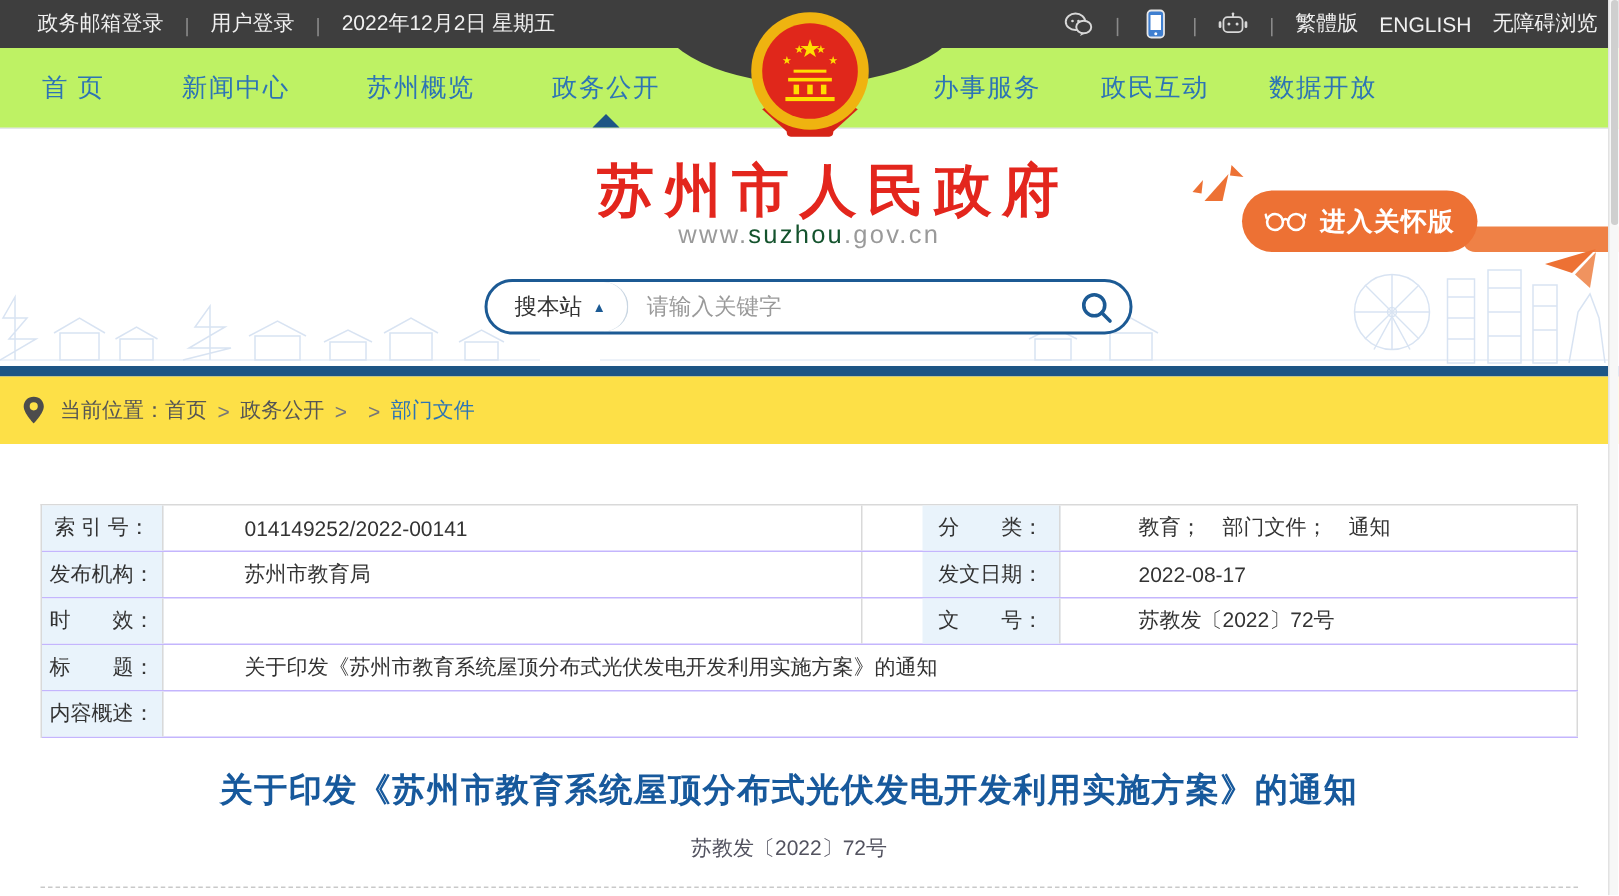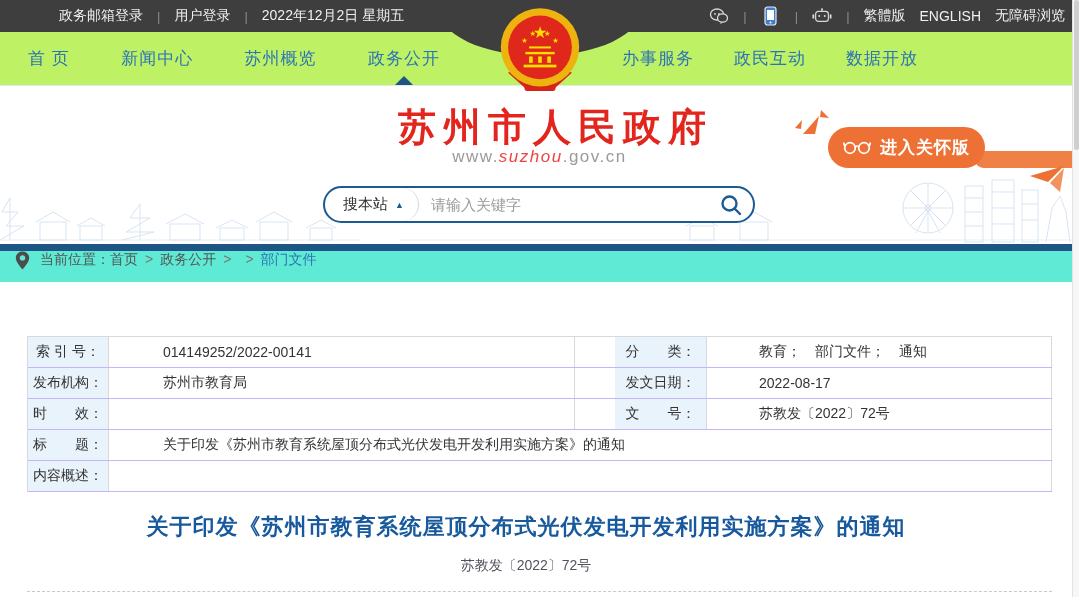--- a/index.html
+++ b/index.html
@@ -2,21 +2,21 @@
 <html><head>
 <meta charset="utf-8">
 <style>
   * { margin:0; padding:0; box-sizing:border-box; }
   body { font-family:"Liberation Sans","DejaVu Sans",sans-serif; background:#fff; }
   .page { position:relative; width:1079px; height:597px; background:#fff; overflow:hidden; }
 
   
   .topbar { position:absolute; left:0; top:0; width:1079px; height:32px; background:#3e3e3e;
             display:flex; align-items:center; color:#f0f0f0; font-size:14px; z-index:3; }
-  .topbar-left { display:flex; align-items:center; gap:14px; padding-left:25px;margin-left:34px; }
+  .topbar-left { display:flex; align-items:center; gap:14px; padding-left:25px; }
   .topbar-right { display:flex; align-items:center; gap:14px; margin-left:auto; padding-right:14px; }
   .tb-sep { color:#8a8a8a; font-size:13px; }
   .tb-link { color:#f0f0f0; cursor:pointer; white-space:nowrap; }
   .tb-icon { width:20px; height:20px; display:inline-flex; align-items:center; justify-content:center; cursor:pointer; }
 
   
   .emblem-notch { position:absolute; left:50%; top:0; transform:translateX(-50%);
                   width:204px; height:56px; background:#3e3e3e; z-index:2;
                   border-radius:0 0 110px 110px / 0 0 52px 52px; }
   .emblem { position:absolute; left:50%; top:7px; transform:translateX(-50%); z-index:4; }
@@ -33,21 +33,21 @@
               border-left:9px solid transparent; border-right:9px solid transparent;
               border-bottom:9px solid #1d5585; }
 
   
   .banner { position:absolute; left:0; top:86px; width:1079px; height:158px; background:#fff; overflow:hidden; }
   .skyline { position:absolute; left:0; bottom:0; width:1079px; height:66px; opacity:.55; }
   .site-title { position:absolute; left:16px; top:16px; width:100%; text-align:center;
                 color:#e3261d; font-size:38px; font-weight:700; letter-spacing:7px; }
   .site-url { position:absolute; left:0; top:61px; width:100%; text-align:center;
               color:#9a9a9a; font-size:17px; letter-spacing:1.5px; }
-  .site-url .u-red { color:#ef4444;font-style:italic; }
+  .site-url .u-red { color:#14532d; }
 
   .searchbar { position:absolute; left:323px; top:100px; width:432px; height:37px; background:#fff;
                border:2px solid #1c5a94; border-radius:19px; display:flex; align-items:center; z-index:2; }
   .search-scope { display:flex; align-items:center; gap:7px; height:100%; padding:0 14px 0 18px;
                   border-right:1px solid #c9d6e2; border-radius:0 17px 17px 0; cursor:pointer;justify-content:space-between; }
   .search-scope .scope-label { font-size:15px; color:#333; }
   .search-scope .scope-arrow { font-size:9px; color:#1c5a94; }
   .search-input { flex:1; border:none; outline:none; font-size:15px; color:#333; padding:0 12px;
                   font-family:"Liberation Sans","DejaVu Sans",sans-serif; background:transparent; }
   .search-input::placeholder { color:#9a9a9a; }
@@ -55,22 +55,22 @@
 
   .care-btn { position:absolute; left:828px; top:41px; width:157px; height:41px; background:#ed7134;
               border-radius:21px; display:flex; align-items:center; justify-content:center; gap:9px;
               color:#fff; font-size:17px; font-weight:700; letter-spacing:1px; cursor:pointer; z-index:2; }
   .care-tail { position:absolute; left:975px; top:65px; width:104px; height:17px; background:#ef8146;
                border-radius:9px 0 0 9px; z-index:1; }
   .deco { position:absolute; z-index:2; }
 
   
   .navy-stripe { position:absolute; left:0; top:244px; width:1079px; height:7px; background:#1d5585; }
-  .breadcrumb-bar { position:absolute; left:0; top:251px; width:1079px; height:31px; background:#5eead4;
-                    display:flex; font-size:14px; color:#555; }
+  .breadcrumb-bar { position:absolute; left:0; top:251px; width:1079px; height:45px; background:#fde047;
+                    display:flex; align-items:center; font-size:14px; color:#555; }
   .bc-pin { margin:0 10px 0 15px; display:inline-flex; }
   .bc-item { color:#555; cursor:pointer; }
   .bc-sep { margin:0 7px; color:#777; }
   .bc-item.current { color:#2d74b5; }
 
   
   .meta-table { position:absolute; left:27px; top:336px; width:1025px; border-top:1px solid #d9d9d9;
                 border-left:1px solid #d9d9d9; font-size:14px; color:#333; }
   .trow { display:flex; border-bottom:1px solid #c4b5fd; min-height:31px;gap:40px; }
   .tcell { border-right:1px solid #d9d9d9; display:flex; align-items:center; }

